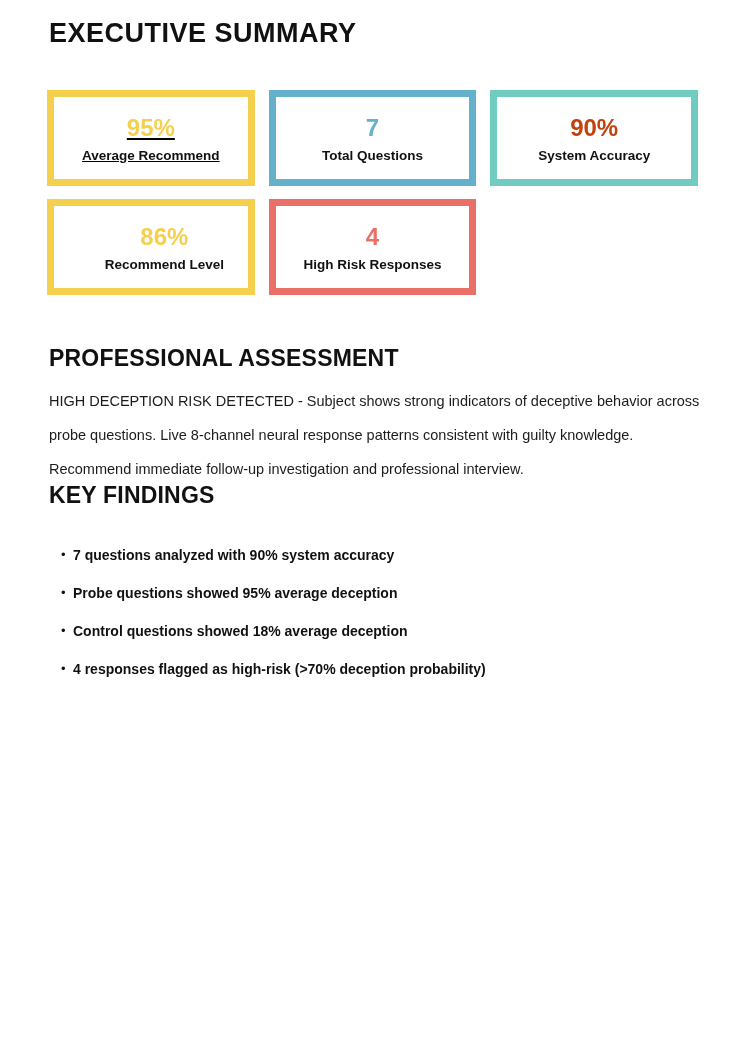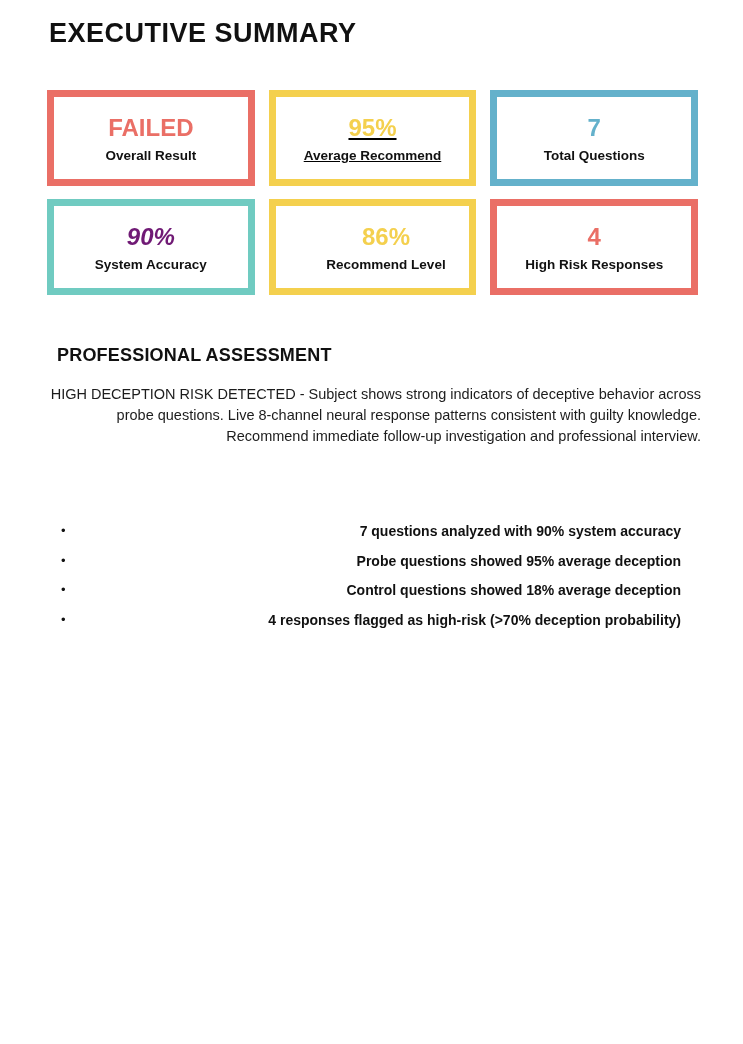--- a/index.html
+++ b/index.html
@@ -7,21 +7,20 @@
   body {
     font-family: "Liberation Sans", sans-serif;
     color: #000000;
   }
   .page {
     position: relative;
     width: 743px;
     height: 972px;
     background: #ffffff;
     overflow: hidden;
-    text-align: right;
   }
   .page-title {
     position: absolute;
     left: 49px;
     top: 18px;
     font-size: 27px;
     font-weight: 700;
     letter-spacing: 0.5px;
     color: #111111;
   }
@@ -53,53 +52,53 @@
   }
   .stat-label {
     font-size: 13.5px;
     font-weight: 700;
     color: #111111;
     line-height: 1;
   }
   .section-heading {
     position: absolute;
     left: 49px;
-    font-size: 18px;
+    font-size: 23px;
     font-weight: 700;
     color: #111111;
     letter-spacing: 0.2px;
-    margin-left: 8px;
   }
   .assessment-heading { top: 345px; }
   .assessment-body {
     position: absolute;
     left: 49px;
     top: 384px;
     width: 652px;
     font-size: 14.5px;
-    line-height: 21px;
+    line-height: 34px;
     color: #1c1c1c;
     font-weight: 400;
   }
   .findings-heading { top: 482px; }
   .findings-list {
     position: absolute;
     left: 61px;
     top: 524px;
     width: 620px;
     list-style: none;
   }
   .finding-item {
     font-size: 14px;
     font-weight: 700;
     color: #111111;
     line-height: 1;
     margin-bottom: 15.5px;
     position: relative;
     padding-left: 12px;
+    margin-top: 24px;
   }
   .finding-item::before {
     content: "\2022";
     position: absolute;
     left: 0;
     top: 0;
     font-size: 13px;
     font-weight: 400;
   }
   .page-footer {
@@ -113,56 +112,53 @@
 </style>
 </head>
 <body>
 
 <div class="page">
 
   <h1 class="page-title">EXECUTIVE SUMMARY</h1>
 
   <div class="cards-grid">
 
-    <div class="stat-card" style="border-color: rgb(234, 111, 102);">
-      <div class="stat-value" style="color: rgb(234, 111, 102);">FAILED</div>
-      <div class="stat-label">Overall Result</div>
-    </div>
 
     <div class="stat-card" style="border-color: rgb(244, 208, 78); text-decoration: underline;">
       <div class="stat-value" style="color: rgb(244, 208, 78);">95%</div>
       <div class="stat-label">Average Recommend</div>
     </div>
 
     <div class="stat-card" style="border-color: rgb(100, 177, 203);">
       <div class="stat-value" style="color: rgb(100, 177, 203);">7</div>
       <div class="stat-label">Total Questions</div>
     </div>
 
     <div class="stat-card" style="border-color: rgb(112, 203, 193);">
-      <div class="stat-value" style="color: #701a75; font-style: italic;">90%</div>
+      <div class="stat-value" style="color: #c2410c;">90%</div>
       <div class="stat-label">System Accuracy</div>
     </div>
 
     <div class="stat-card" style="border-color: rgb(244, 208, 78); padding-left: 27px;">
       <div class="stat-value" style="color: rgb(244, 208, 78);">86%</div>
       <div class="stat-label">Recommend Level</div>
     </div>
 
     <div class="stat-card" style="border-color: rgb(234, 111, 102);">
       <div class="stat-value" style="color: rgb(234, 111, 102);">4</div>
       <div class="stat-label">High Risk Responses</div>
     </div>
 
   </div>
 
   <h2 class="section-heading assessment-heading">PROFESSIONAL ASSESSMENT</h2>
 
   <p class="assessment-body">HIGH DECEPTION RISK DETECTED - Subject shows strong indicators of deceptive behavior across probe questions. Live 8-channel neural response patterns consistent with guilty knowledge. Recommend immediate follow-up investigation and professional interview.</p>
 
+  <h2 class="section-heading findings-heading">KEY FINDINGS</h2>
 
   <ul class="findings-list">
     <li class="finding-item">7 questions analyzed with 90% system accuracy</li>
     <li class="finding-item">Probe questions showed 95% average deception</li>
     <li class="finding-item">Control questions showed 18% average deception</li>
     <li class="finding-item">4 responses flagged as high-risk (&gt;70% deception probability)</li>
   </ul>
 
   <div class="page-footer">Page 2 of 4</div>
 

